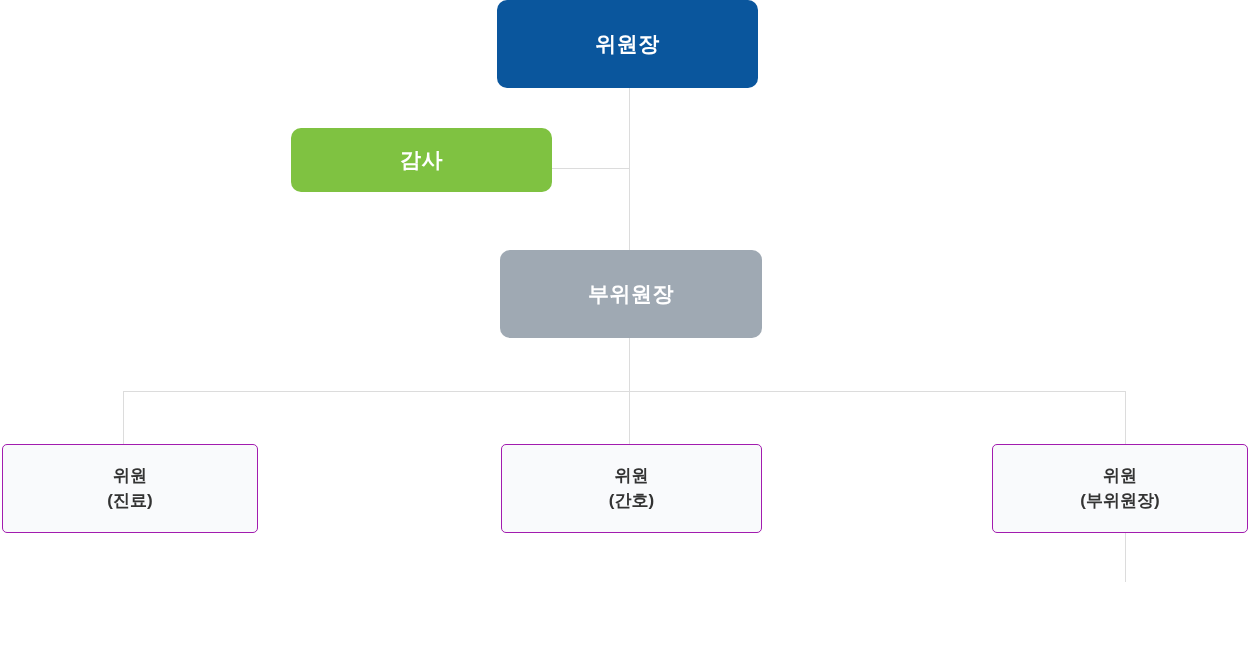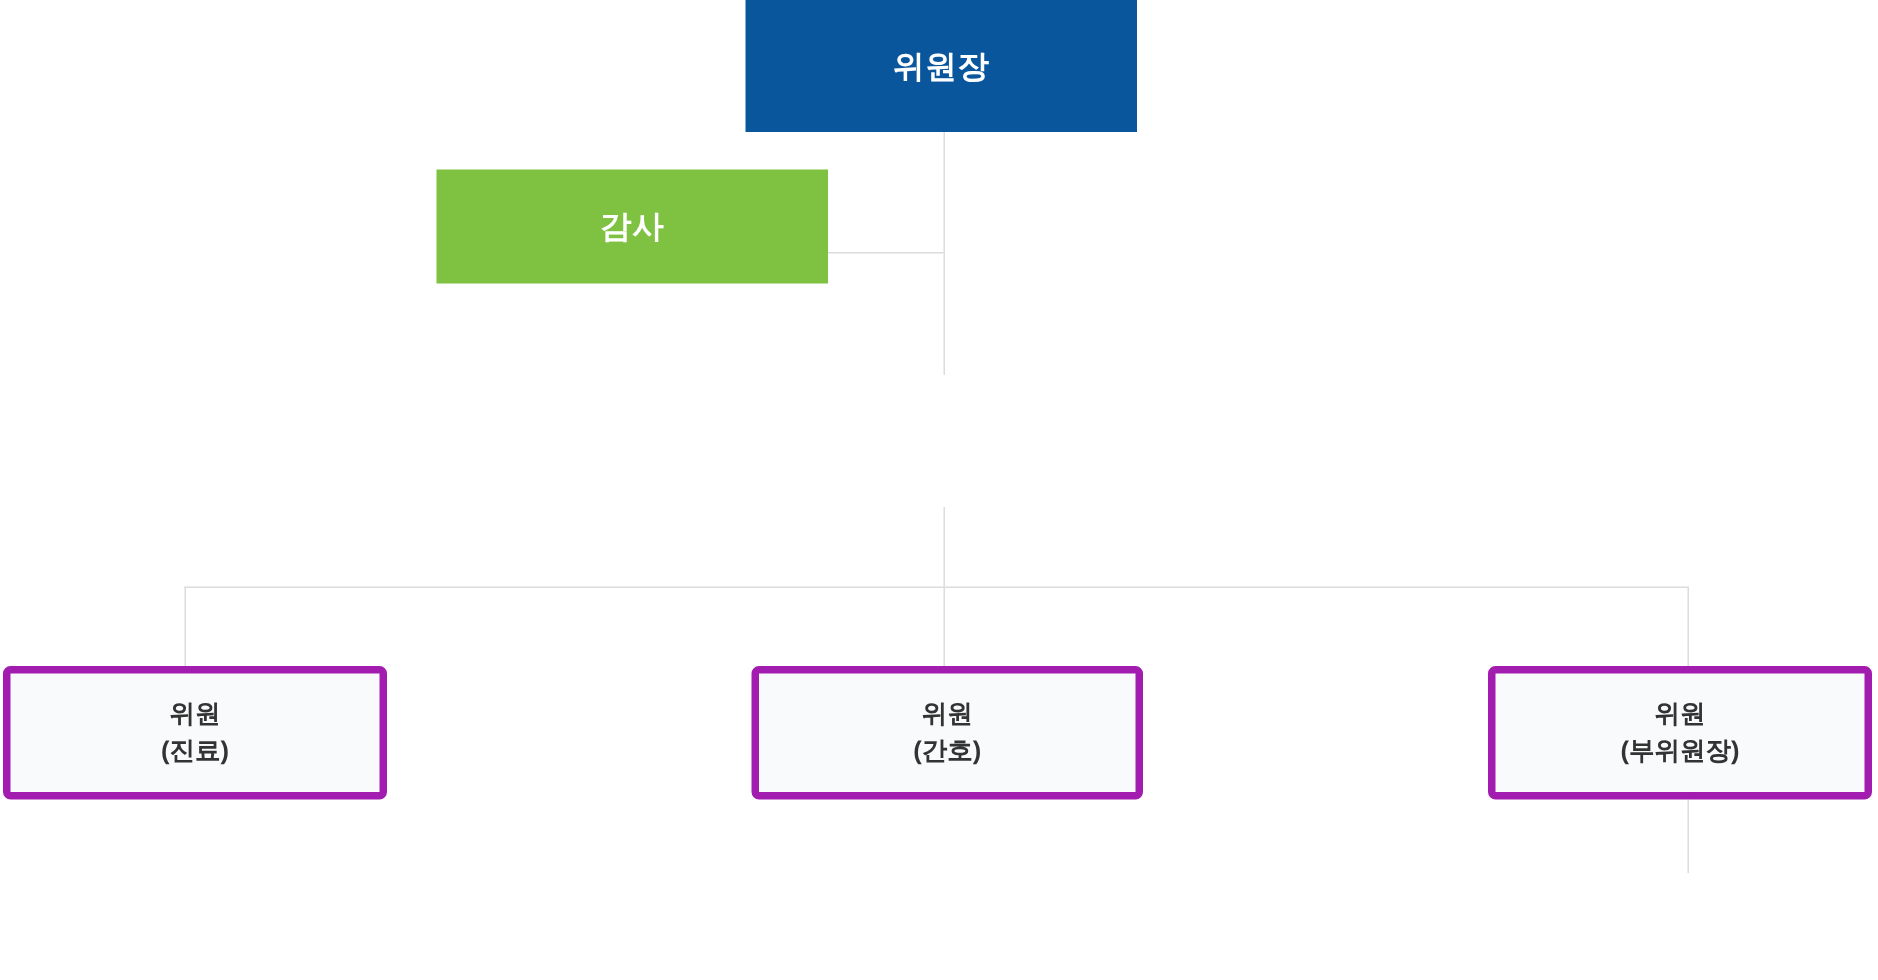--- a/index.html
+++ b/index.html
@@ -16,35 +16,35 @@
     overflow: hidden;
   }
   .node {
     position: absolute;
     box-sizing: border-box;
     display: flex;
     flex-direction: column;
     align-items: center;
     justify-content: center;
     text-align: center;
-    border-radius: 0;
+    border-radius: 10px;
     z-index: 2;
   }
   .node.colored {
     color: #ffffff;
     font-size: 21px;
     font-weight: bold;
     letter-spacing: 0.5px;
   }
   .node.chairman   { left: 497px; top: 0px;   width: 261px; height: 88px; background: #0a569d; }
-  .node.auditor    { left: 291px; top: 113px; width: 261px; height: 76px; background: #7fc241; }
+  .node.auditor    { left: 291px; top: 128px; width: 261px; height: 64px; background: #7fc241; }
   .node.vice       { left: 500px; top: 250px; width: 262px; height: 88px; background: #9fa9b3; }
   .node.light {
     background: #f9fafc;
-    border: 5px solid #a21caf;
+    border: 1px solid #a21caf;
     border-radius: 5px;
     color: #333333;
     font-size: 17px;
     font-weight: bold;
     line-height: 1.45;
   }
   .node.member-care    { left: 2px;    top: 444px; width: 256px; height: 89px; }
   .node.member-nursing { left: 501px;  top: 444px; width: 261px; height: 89px; }
   .node.member-support { left: 992px;  top: 444px; width: 256px; height: 89px; }
   .node.secretary      { left: 992px;  top: 582px; width: 256px; height: 66px; }
@@ -79,20 +79,23 @@
   <div class="line v secretary-link"></div>
 
   <div class="node colored chairman">
     <span>위원장</span>
   </div>
 
   <div class="node colored auditor">
     <span>감사</span>
   </div>
 
+  <div class="node colored vice">
+    <span>부위원장</span>
+  </div>
 
   <div class="node light member-care">
     <span>위원</span>
     <span>(진료)</span>
   </div>
 
   <div class="node light member-nursing">
     <span>위원</span>
     <span>(간호)</span>
   </div>

